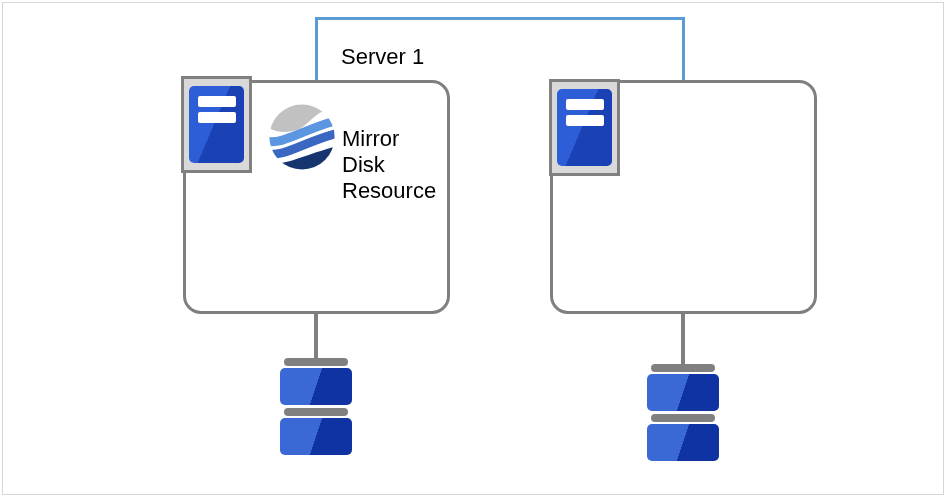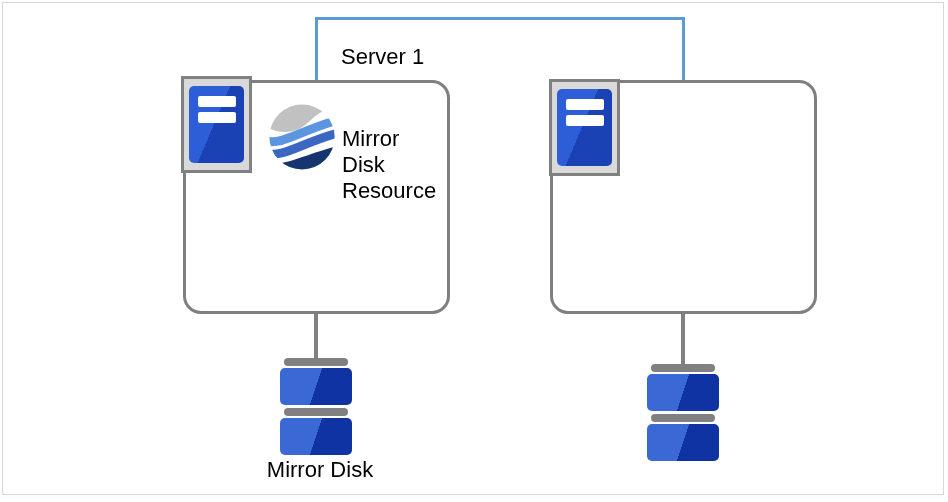--- a/index.html
+++ b/index.html
@@ -116,14 +116,13 @@
   <div class="disk-stack" style="left:647px;top:364px;">
     <div class="disk-bar"></div>
     <div class="disk-gap2"></div>
     <div class="disk-platter"></div>
     <div class="disk-gap3"></div>
     <div class="disk-bar"></div>
     <div class="disk-gap2"></div>
     <div class="disk-platter"></div>
   </div>
 
-  <div class="disk-caption">Mirror Disk</div>
 </div>
 
 </body></html>

